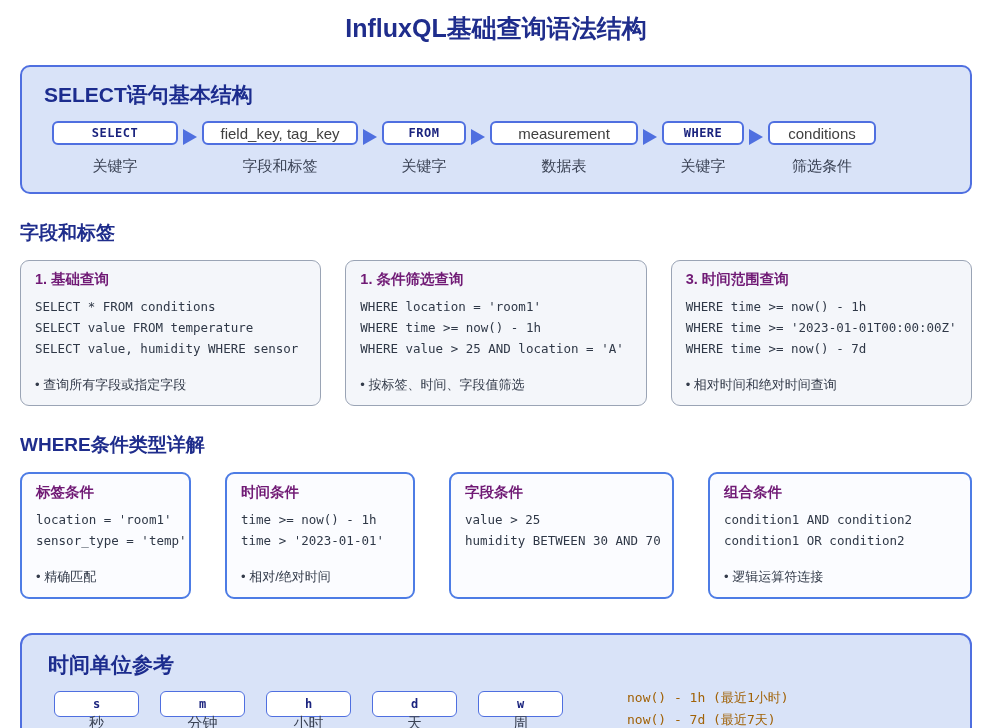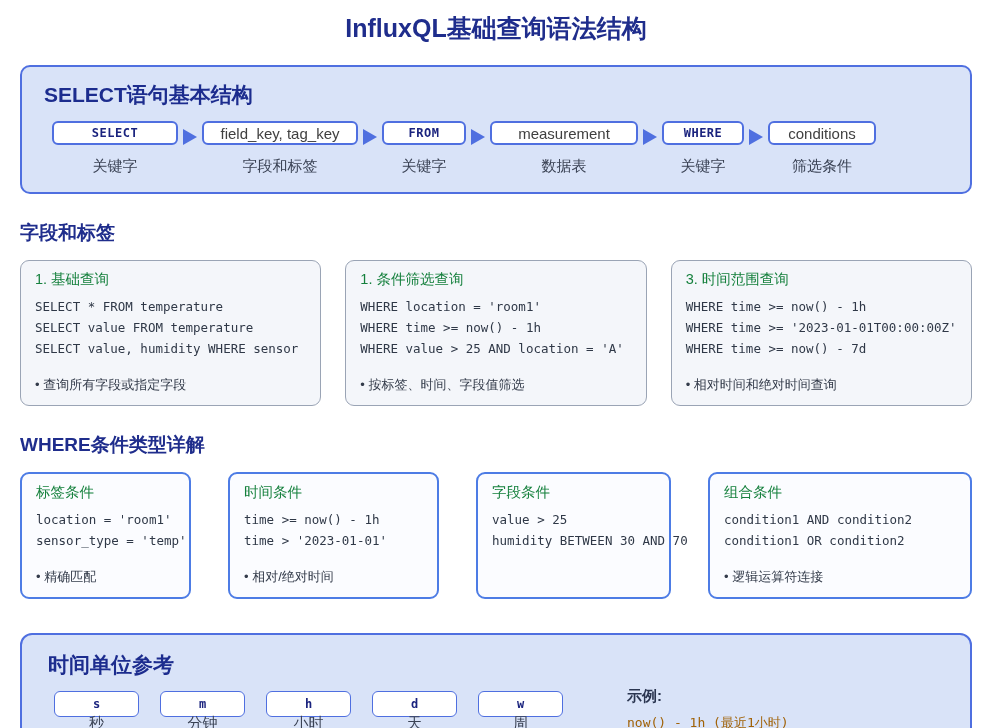--- a/index.html
+++ b/index.html
@@ -70,22 +70,22 @@
     font-weight:bold;
     color:#1f2d8c;
     margin:26px 0 14px 0;
   }
 
   .cards-row { display:flex; gap:24px; }
   .card { border-radius:9px; padding:9px 14px 10px 14px; }
   .card.gray { background:#f4f6fa; border:1.5px solid #9aa4b5; flex:1 1 0; }
   .card.blue { background:#fbfcff; border:2px solid #4d7ce5; }
   .where-row { gap:0; justify-content:space-between; }
-  .cw1{width:171px}.cw2{width:211px}.cw3{width:195px}.cw4{width:264px}
-  .card-title { font-size:14.5px; font-weight:normal; color:#15803d; margin-bottom:7px; }
+  .cw1{width:171px}.cw2{width:190px}.cw3{width:225px}.cw4{width:264px}
+  .card-title { font-size:14.5px; font-weight:bold; color:#701a75; margin-bottom:7px; }
   .code-line {
     font-family:"DejaVu Sans Mono", monospace;
     font-size:12.5px;
     color:#2f3847;
     line-height:21px;
     white-space:nowrap;
   }
   .note-line { font-size:13px; color:#333b4a; line-height:20px; margin-top:16px; }
 
   
@@ -155,21 +155,21 @@
     </div>
 
   </div>
 </section>
 
 <h2 class="section-heading">字段和标签</h2>
 <div class="cards-row">
 
   <div class="card gray">
     <div class="card-title">1. 基础查询</div>
-    <div class="code-line">SELECT * FROM temperature</div>
+    <div class="code-line">SELECT * FROM conditions</div>
     <div class="code-line">SELECT value FROM temperature</div>
     <div class="code-line">SELECT value, humidity WHERE sensor</div>
     <div class="note-line">• 查询所有字段或指定字段</div>
   </div>
 
   <div class="card gray">
     <div class="card-title">1. 条件筛选查询</div>
     <div class="code-line">WHERE location = 'room1'</div>
     <div class="code-line">WHERE time &gt;= now() - 1h</div>
     <div class="code-line">WHERE value &gt; 25 AND location = 'A'</div>
@@ -239,19 +239,18 @@
         <div class="unit-box">d</div>
         <div class="unit-label">天</div>
       </div>
       <div class="unit">
         <div class="unit-box">w</div>
         <div class="unit-label">周</div>
       </div>
     </div>
 
     <div class="examples">
-      <div class="ex-title">示例:</div>
       <div class="ex-line">now() - 1h (最近1小时)</div>
       <div class="ex-line">now() - 7d (最近7天)</div>
     </div>
 
   </div>
 </section>
 
 </body></html>

